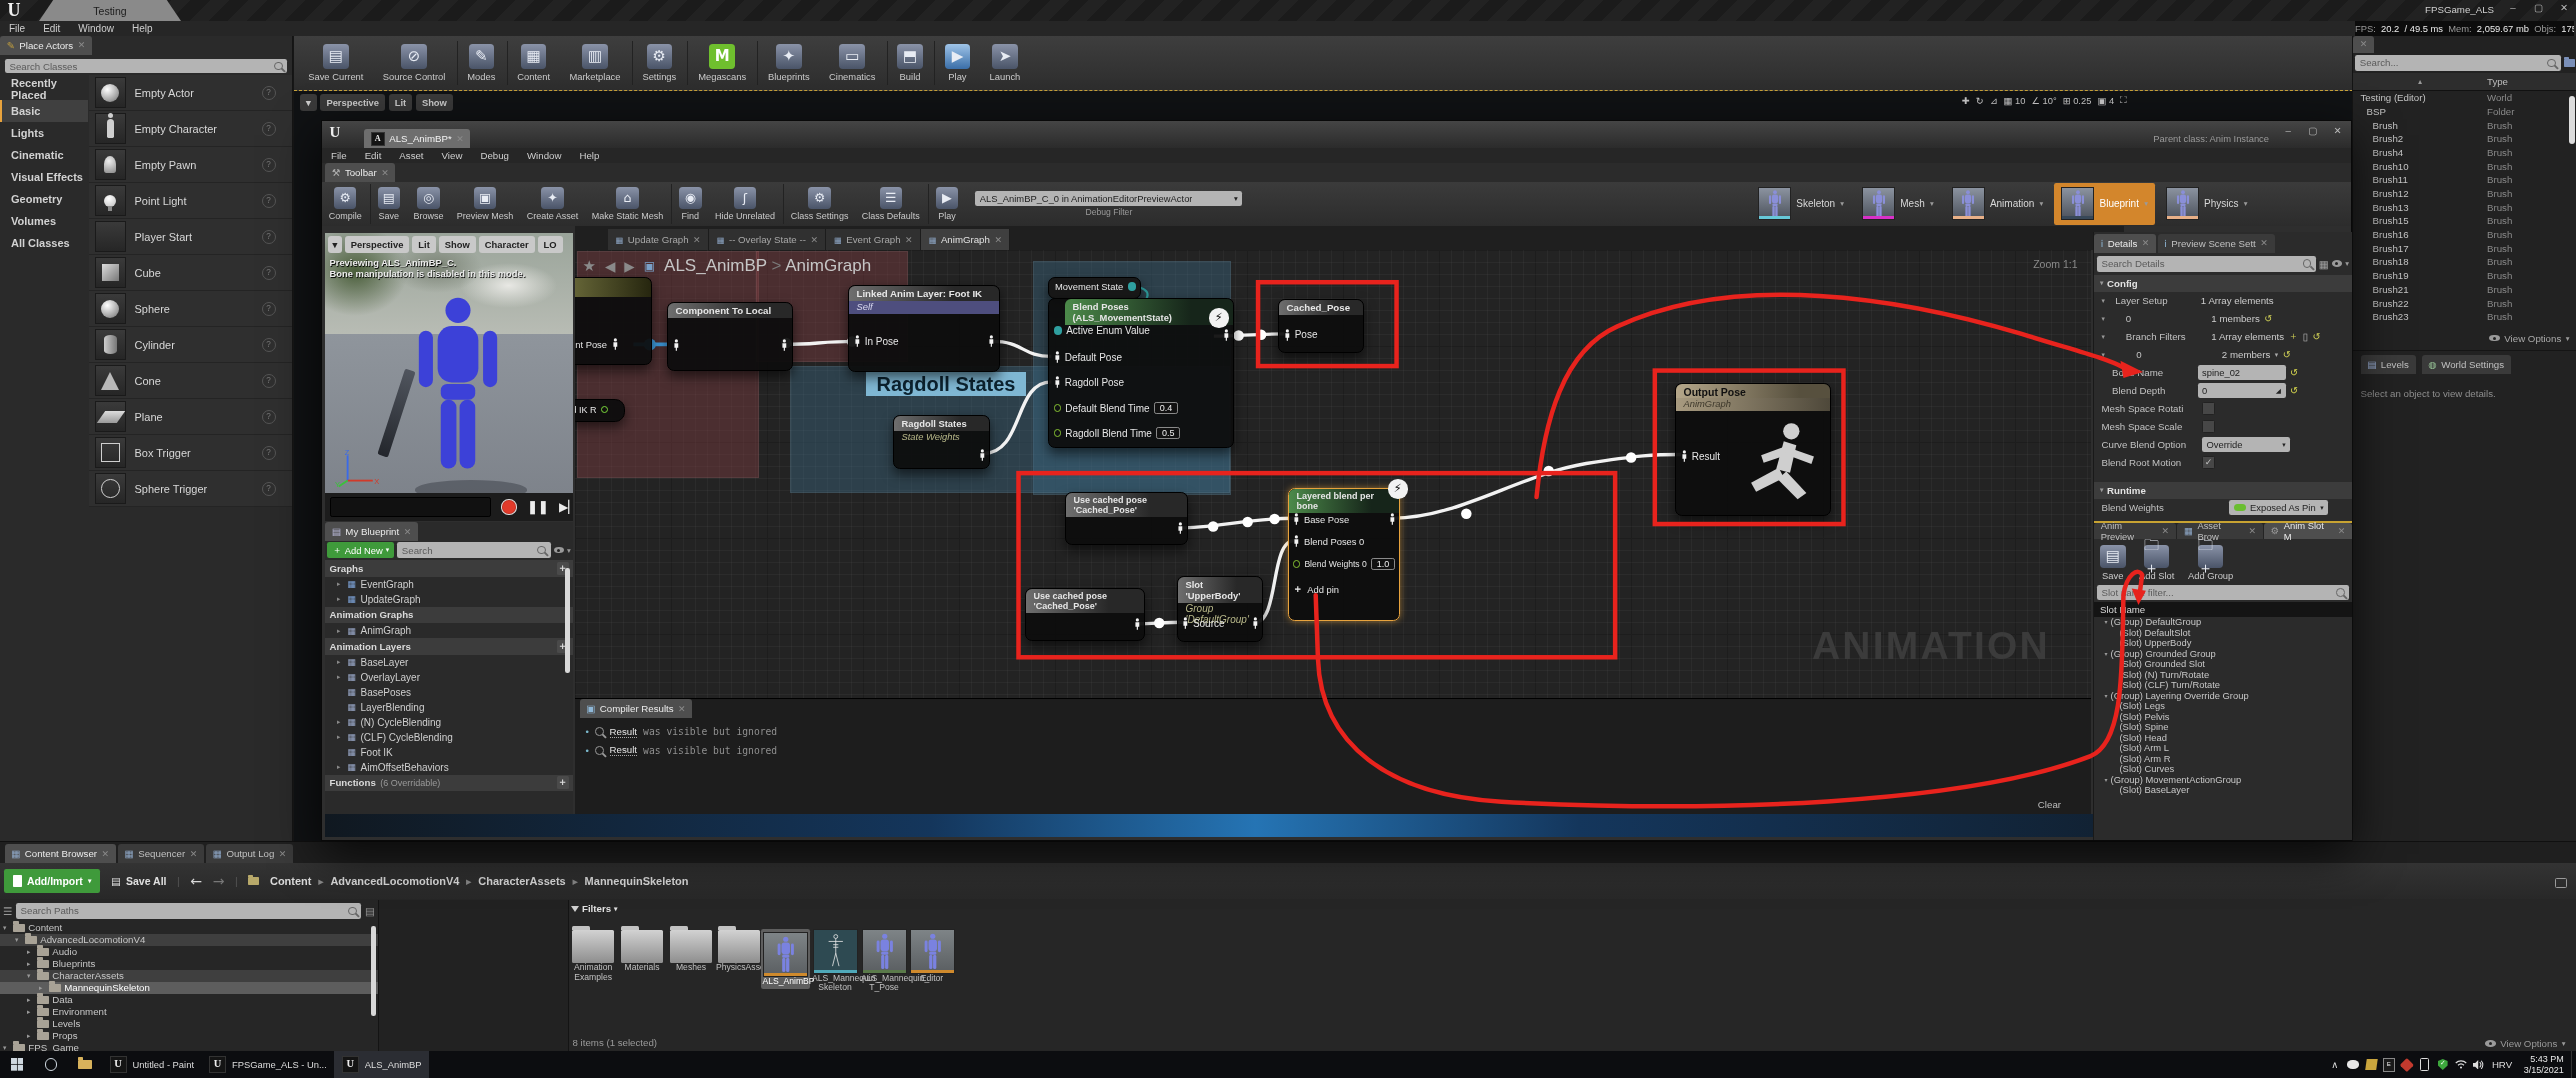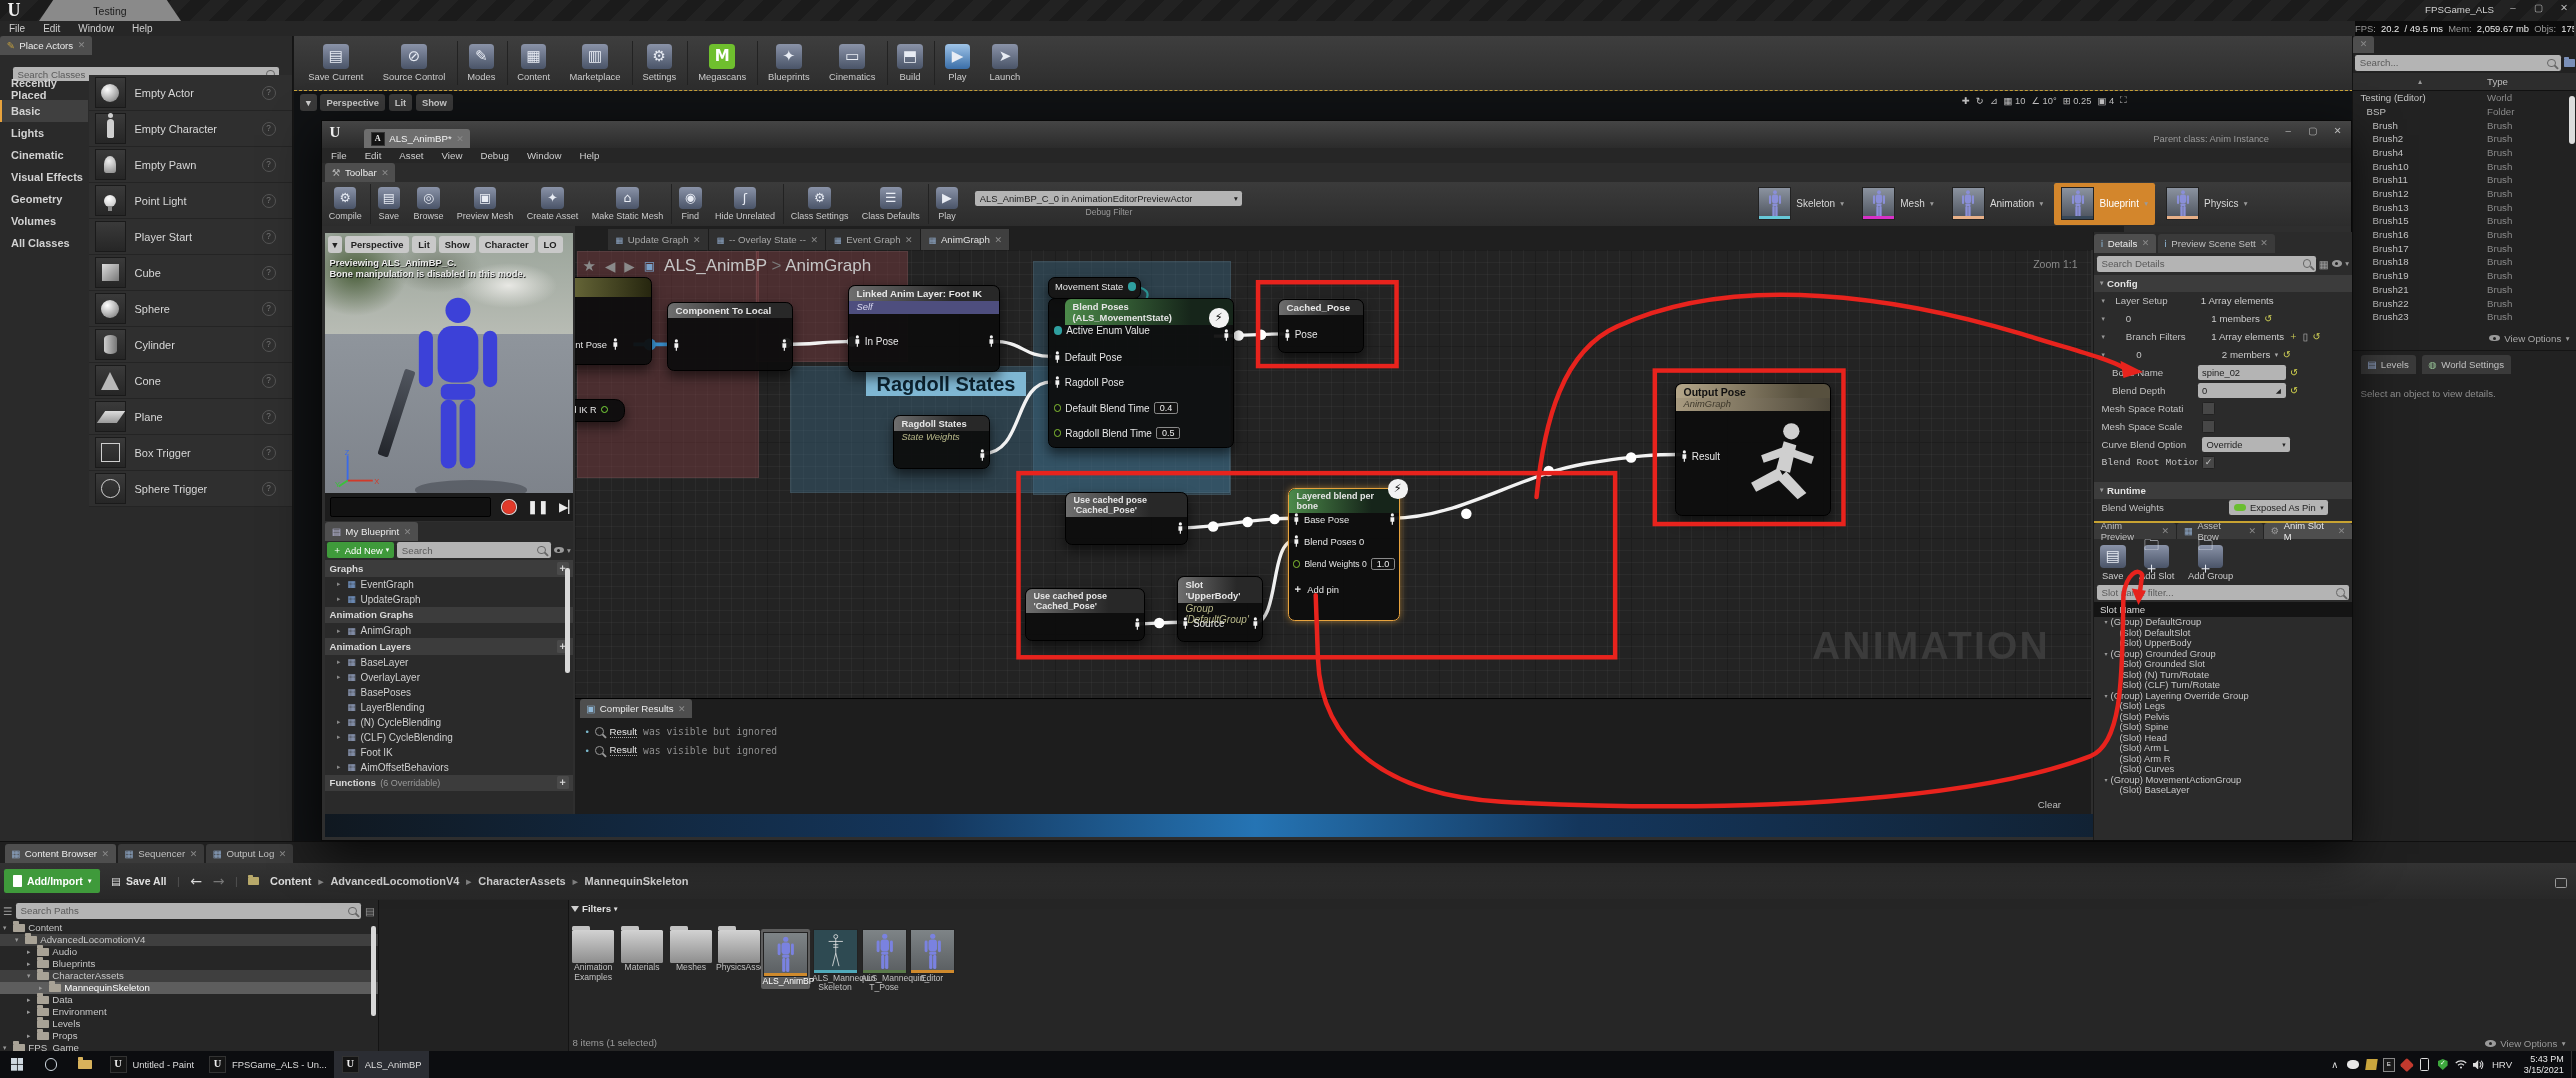--- a/index.html
+++ b/index.html
@@ -213,21 +213,21 @@
 </div>
 
 <div class="abs" style="left:0;top:36px;width:292px;height:805px;background:#2a2a2a;border-right:1.5px solid #141414;">
   <div style="height:18px;display:flex;align-items:center;">
     <span class="ptab on">
       <span class="glyph" style="color:#c8a33d">✎</span>
       <span>Place Actors</span>
           <span class="x">✕</span>
     </span>
   </div>
-  <div class="srch" style="margin:13px;height:14px;">
+  <div class="srch" style="margin:5px;height:14px;">
     <span class="ph">Search Classes</span>
         <span class="mag"></span>
   </div>
   <div class="abs" style="left:0;top:42px;width:88px;">
     <div class="cat">
           <span>Recently Placed</span>
         </div>
         <div class="cat on">
           <span>Basic</span>
         </div>
@@ -1141,21 +1141,21 @@
           <span class="chk"></span>
         </div>
     <div class="drow">
       <span class="dl" style="width:96px;">Curve Blend Option</span>
       <span class="ltin" style="width:79px;justify-content:space-between;">
             <span>Override</span>
             <span style="font-size:6.7px;">▾</span>
           </span>
     </div>
     <div class="drow">
-          <span class="dl" style="width:96px;font-family:Liberation Mono, monospace;">Blend Root Motion</span>
+          <span class="dl" style="width:96px;">Blend Root Motion</span>
           <span class="chk">✓</span>
         </div>
     <div class="dsec" style="margin-top:10.5px;">
           <span style="font-size:6.7px;color:#999;">▾</span>
           <span>Runtime</span>
         </div>
     <div class="drow">
       <span class="dl" style="width:96px;">Blend Weights</span>
       <span class="ltin" style="margin-left:27px;gap:4.5px;">
         <span style="width:12px;height:6.7px;background:#6abe30;border-radius:3.7px;display:inline-block;"></span>

